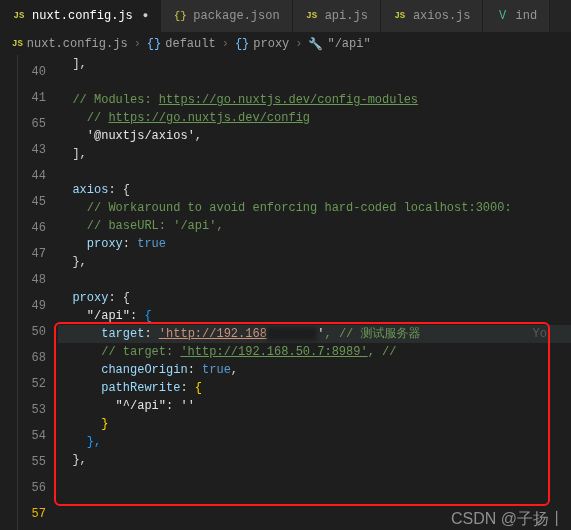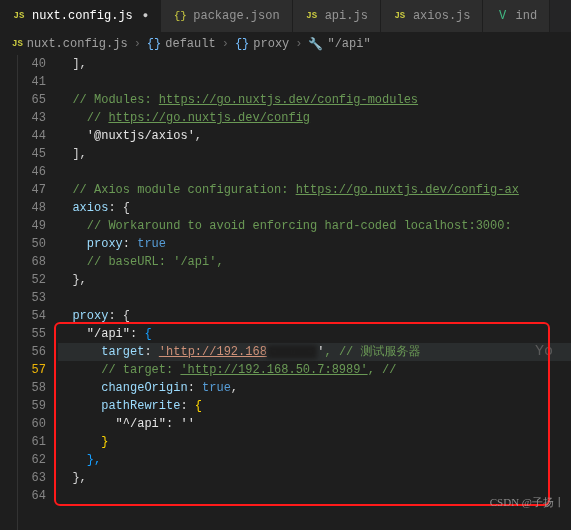--- a/index.html
+++ b/index.html
@@ -72,48 +72,48 @@
 .code {
   flex: 1;
   position: relative;
 }
 .line {
   height: 18px;
   line-height: 18px;
   white-space: pre;
 }
 .line.hl { background: #2a2d2e; }
-.ln { height: 18px; line-height: 18px; }
+.ln { height: 18px; line-height: 18px; margin-top: 8px; }
 .ln.active { color: #eab308; }
 .c-comment { color: #6a9955; }
 .c-link { color: #6a9955; text-decoration: underline; }
 .c-key { color: #9cdcfe; }
 .c-string { color: #e5e5e5; }
 .c-string-u { color: #ce9178; text-decoration: underline; text-align: center; }
 .c-punct { color: #d4d4d4; }
 .c-bracket-y { color: #ffd700; }
 .c-bracket-b { color: #179fff; }
 .c-bool { color: #569cd6; }
 .c-blur { background: #1e1e1e; color: #1e1e1e; border-radius: 2px; filter: blur(2px); }
 .rectbox {
   position: absolute;
   border: 2px solid #ff1a1a;
   border-radius: 6px;
   pointer-events: none;
 }
 .watermark {
   position: absolute;
   right: 6px;
-  bottom: 20px;
+  bottom: 0;
   color: #aaa;
-  font-size: 11px;
+  font-size: 16px;
   opacity: 0.8;
-  font-family: Liberation Serif, serif;
-}
-.hint { position:absolute; right:18px; color:#5a5a5a; font-size:15px;text-align:right; }
+  font-family: Liberation Sans, sans-serif;
+}
+.hint { position:absolute; right:24px; color:#5a5a5a; font-size:12px;text-align:right; }
 </style>
 </head>
 <body>
 
 <div class="tabs">
   <div class="tab active">
     <span class="tab-icon js">JS</span>
     <span>nuxt.config.js</span>
     <span class="dot">●</span>
   </div>
@@ -179,25 +179,24 @@
     <div class="ln">64</div>
   </div>
   <div class="code">
     <div class="line"><span class="c-punct">  ],</span></div>
     <div class="line"></div>
     <div class="line"><span class="c-comment">  // Modules: </span><span class="c-link">https://go.nuxtjs.dev/config-modules</span></div>
     <div class="line"><span class="c-comment">    // </span><span class="c-link">https://go.nuxtjs.dev/config</span></div>
     <div class="line"><span class="c-punct">    </span><span class="c-string">'@nuxtjs/axios'</span><span class="c-punct">,</span></div>
     <div class="line"><span class="c-punct">  ],</span></div>
     <div class="line"></div>
-    <div class="line"><span class="c-comment">  // Axios module configuration: </span><span class="c-link">https://go.nuxtjs.dev/config-ax</span></div>
     <div class="line"><span class="c-key">  axios</span><span class="c-punct">: {</span></div>
     <div class="line"><span class="c-comment">    // Workaround to avoid enforcing hard-coded localhost:3000: </span></div>
+    <div class="line"><span class="c-comment">    // baseURL: '/api',</span></div>
     <div class="line"><span class="c-key">    proxy</span><span class="c-punct">: </span><span class="c-bool">true</span></div>
-    <div class="line"><span class="c-comment">    // baseURL: '/api',</span></div>
     <div class="line"><span class="c-punct">  },</span></div>
     <div class="line"></div>
     <div class="line"><span class="c-key">  proxy</span><span class="c-punct">: {</span></div>
     <div class="line"><span class="c-punct">    </span><span class="c-string">"/api"</span><span class="c-punct">: </span><span class="c-bracket-b">{</span></div>
     <div class="line hl"><span class="c-key">      target</span><span class="c-punct">: </span><span class="c-string-u">'http://192.168</span><span class="c-blur">XXXXXXX</span><span class="c-string">'</span><span class="c-comment">, // 测试服务器</span><span class="hint">Yo</span></div>
     <div class="line"><span class="c-comment">      // target: </span><span class="c-link">'http://192.168.50.7:8989'</span><span class="c-comment">, //</span></div>
     <div class="line"><span class="c-key">      changeOrigin</span><span class="c-punct">: </span><span class="c-bool">true</span><span class="c-punct">,</span></div>
     <div class="line"><span class="c-key">      pathRewrite</span><span class="c-punct">: </span><span class="c-bracket-y">{</span></div>
     <div class="line"><span class="c-punct">        </span><span class="c-string">"^/api"</span><span class="c-punct">: </span><span class="c-string">''</span></div>
     <div class="line"><span class="c-bracket-y">      }</span></div>

